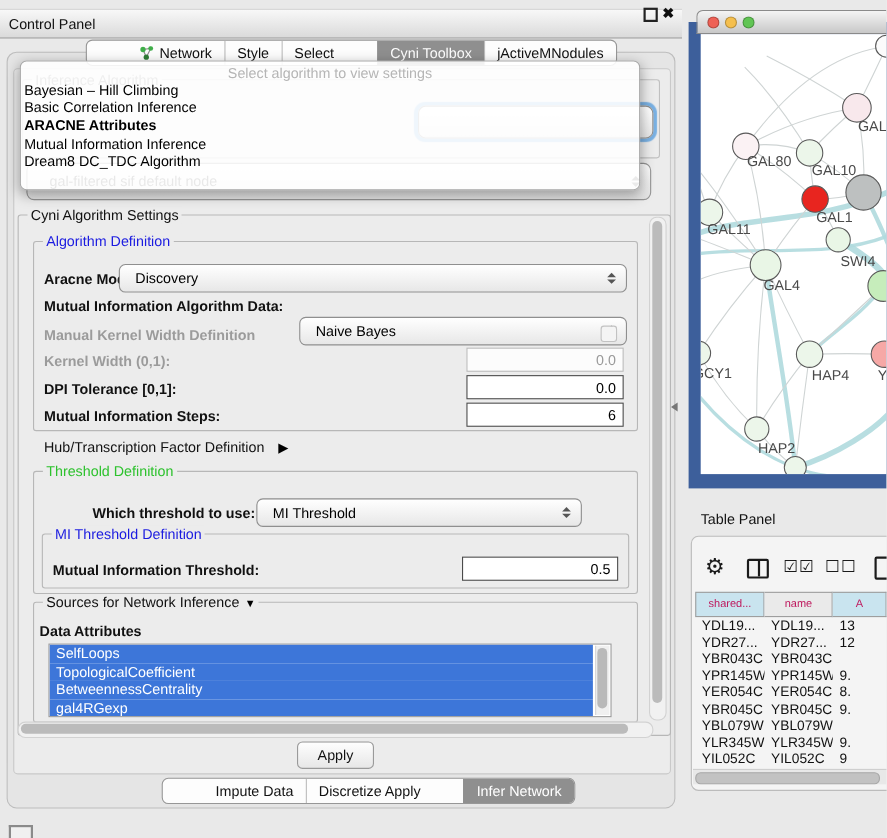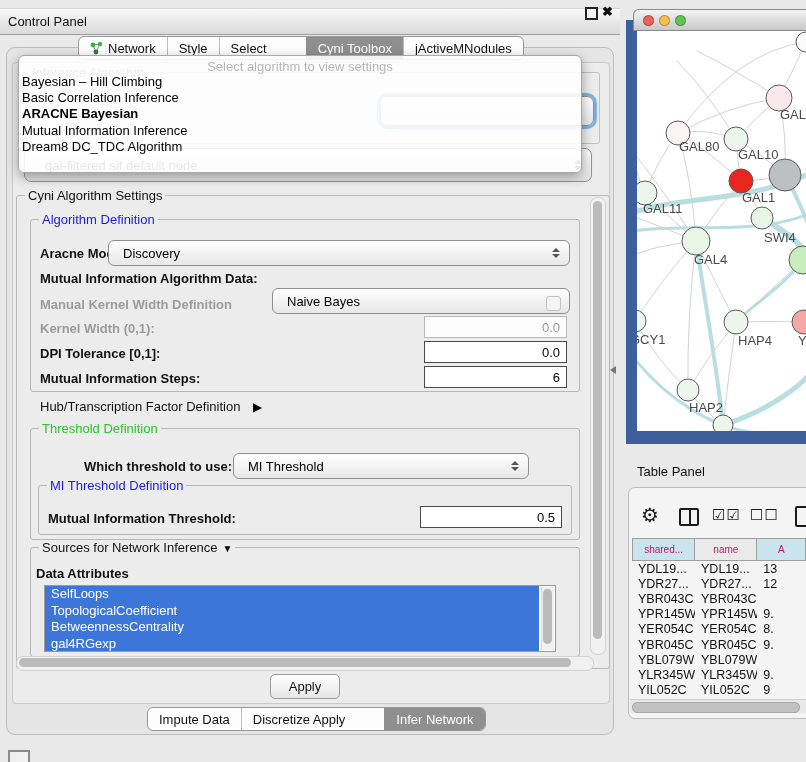--- a/index.html
+++ b/index.html
@@ -10,21 +10,21 @@
     background:linear-gradient(#f8f8f8,#dadada);border-top:1px solid #d6d6d6;border-bottom:1px solid #9d9d9d;}
   .titlebar .t{position:absolute;left:8px;top:5px;font-size:13px;color:#111;}
   .float-ic{position:absolute;left:585px;top:7px;width:9px;height:9px;border:2px solid #222;}
   .close-ic{position:absolute;left:602px;top:4px;font-size:13px;font-weight:bold;color:#111;}
   .outer-panel{position:absolute;left:6px;top:47px;width:606px;height:686px;background:#e5e5e5;
     border:1px solid #bdbdbd;border-radius:9px;}
   .content-bg{position:absolute;left:12px;top:62px;width:596px;height:640px;background:#ececec;
     border:1px solid #c9c9c9;border-radius:4px;}
   
   .tabbar{position:absolute;display:flex;height:22px;border:1px solid #979797;border-radius:6px;
-    background:#fdfdfd;overflow:hidden;z-index:20;}
+    background:#fdfdfd;overflow:hidden;z-index:20;padding-left:37px;}
   #top-tabs{left:78px;top:36px;}
   #bottom-tabs{left:147px;top:707px;}
   .ttab{display:flex;align-items:center;padding:0 11px;font-size:13px;color:#111;border-left:1px solid #bcbcbc;cursor:default;white-space:nowrap;}
   .ttab:first-child{border-left:none;}
   .ttab.sel{background:#8f8f8f;color:#fff;border-left-color:#8f8f8f;margin-left:28px;}
   .neticon{display:inline-block;width:13px;height:13px;margin-right:5px;}
   
   #dropdown{position:absolute;left:18px;top:55px;width:562px;height:116px;background:rgba(255,255,255,.88);
     border:1px solid #a8a8a8;border-radius:6px;box-shadow:0 4px 12px rgba(0,0,0,.35);z-index:50;}
   #dropdown .prompt{text-align:center;font-size:13px;color:#b5b5b5;padding-top:3px;height:15px;}
@@ -150,21 +150,21 @@
         <i class="up"></i>
         <i class="dn"></i>
       </span>
   </div>
 
   <div id="dropdown">
     <div class="prompt">Select algorithm to view settings</div>
     <div id="dropdown-list">
         <div class="dd-item">Bayesian – Hill Climbing</div>
         <div class="dd-item">Basic Correlation Inference</div>
-        <div class="dd-item bold">ARACNE Bayesian</div>
+        <div class="dd-item bold">ARACNE Attributes</div>
         <div class="dd-item">Mutual Information Inference</div>
         <div class="dd-item">Dream8 DC_TDC Algorithm</div>
       </div>
   </div>
 
   <div class="grp" style="left:16px;top:195px;width:592px;height:472px;">
     <span class="legend">Cyni Algorithm Settings</span>
   </div>
 
   <div class="grp" style="left:30px;top:219px;width:548px;height:171px;">

